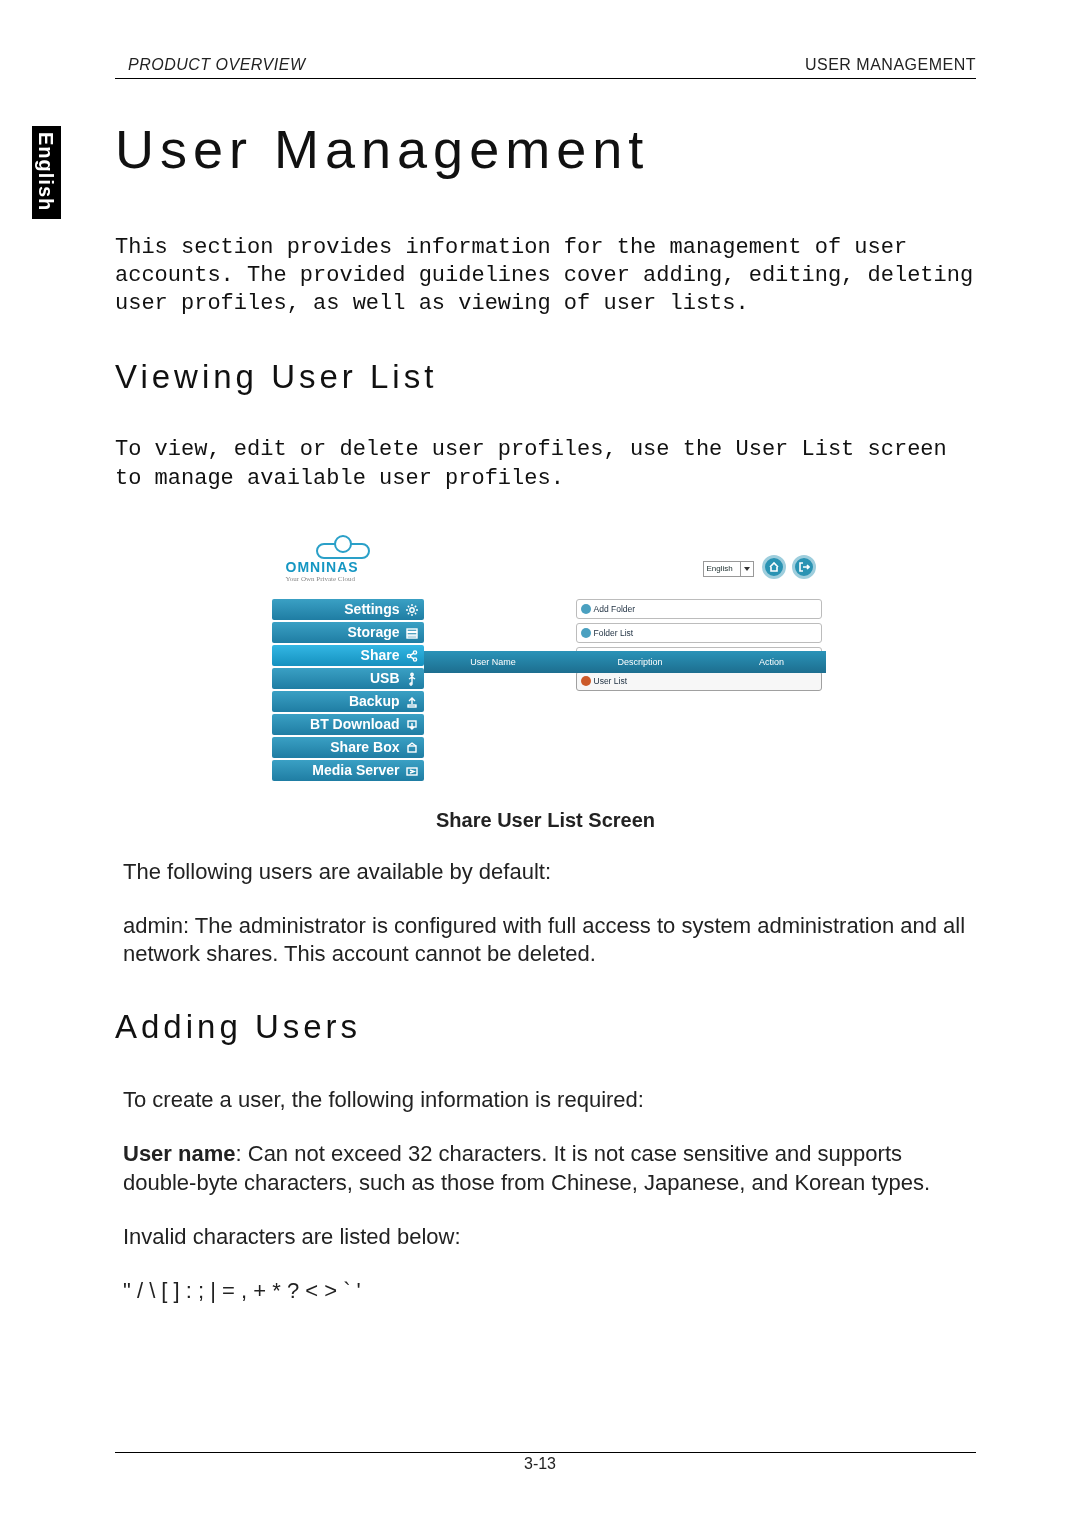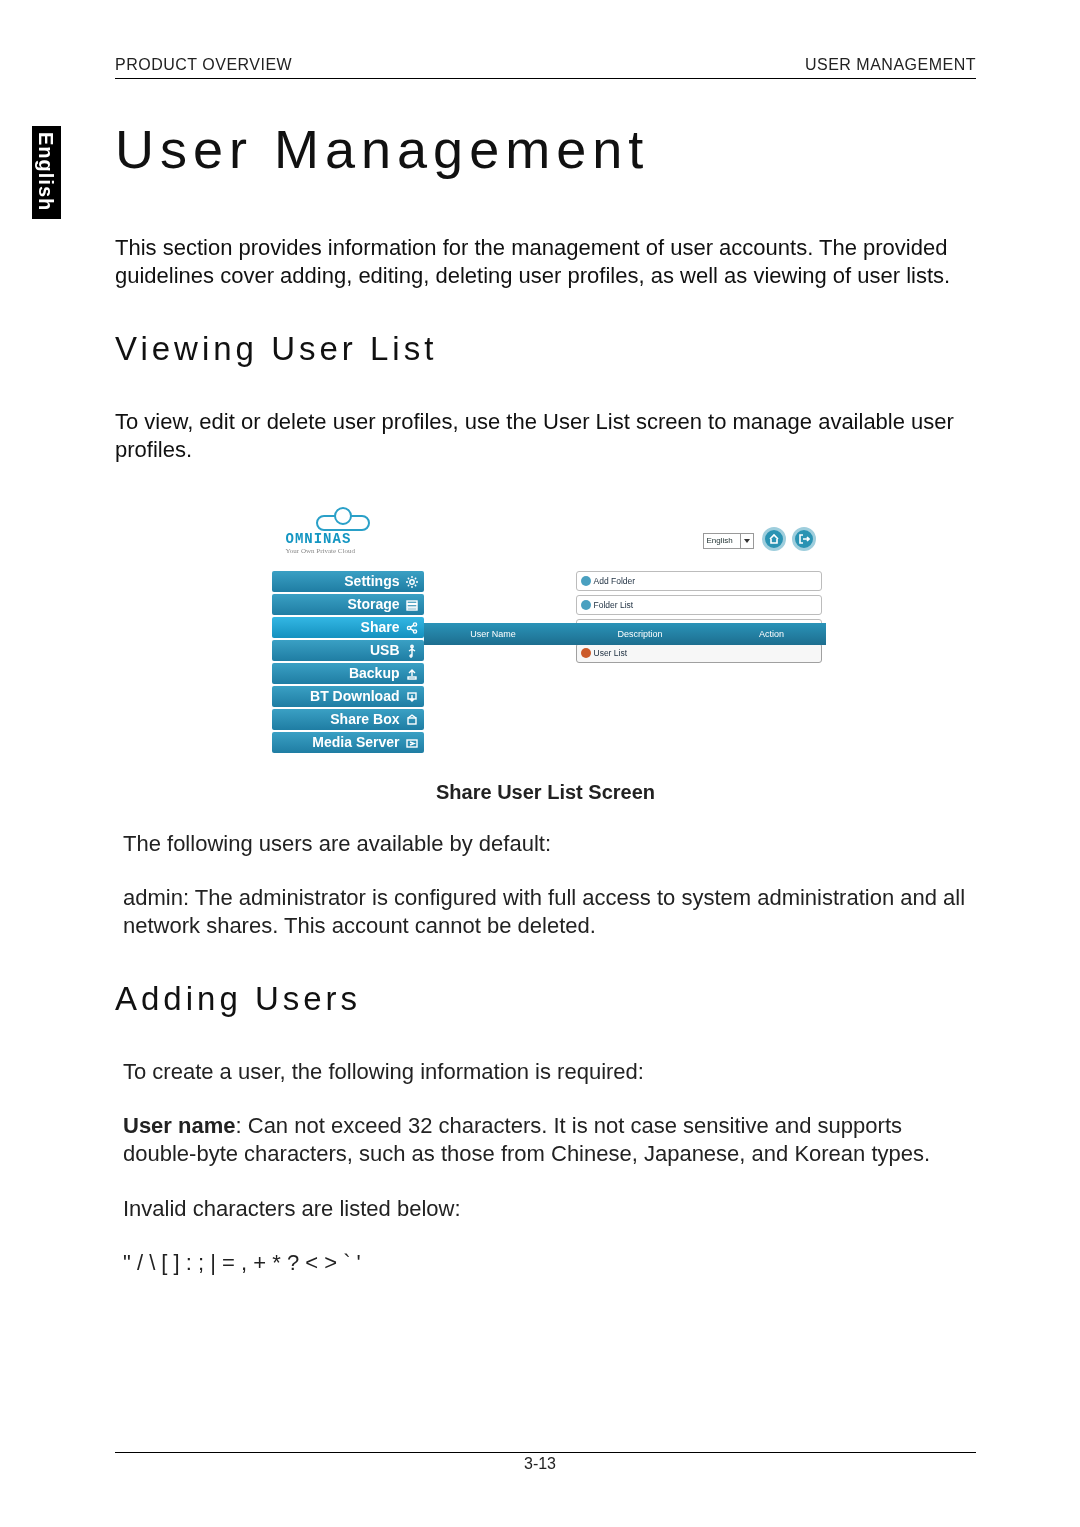--- a/index.html
+++ b/index.html
@@ -10,21 +10,21 @@
     color: #222;
     box-sizing: border-box;
     padding-top: 58px;
   }
   
   .hdr-left, .hdr-right {
     position: absolute; top: 56px;
     font-size: 16px; letter-spacing: 0.5px;
     font-variant: small-caps; color: #222;
   }
-  .hdr-left  { left: 115px; }
+  .hdr-left  { left: 128px; font-style: italic; }
   .hdr-right { right: 104px; }
   .hr-top {
     position: absolute; left: 115px; right: 104px; top: 78px;
     border-top: 1.2px solid #000;
   }
   
   .lang-tab {
     position: absolute; left: 32px; top: 126px;
     background: #000; color: #fff;
     font-size: 20px; font-weight: 700;
@@ -38,20 +38,21 @@
     font-weight: 400;
     font-size: 54px;
     letter-spacing: 6px;
     margin: 60px 0 54px 0;
     color: #111;
   }
   p.body {
     font-size: 22px; line-height: 1.28;
     margin: 0 0 30px 0;
     color: #111;
+    font-family: Liberation Mono, monospace;
   }
   h2.subhead {
     font-weight: 400;
     font-size: 33px;
     letter-spacing: 4px;
     margin: 40px 0 40px 0;
     color: #111;
   }
   p.body-sm { font-size: 22px; line-height: 1.28; margin: 0 0 26px 8px; }
   .indent { margin-left: 46px; }
@@ -88,21 +89,21 @@
     width: 50px; height: 12px;
     border: 2px solid #2aa0c8; border-radius: 10px;
     background: #fff;
   }
   .shot .cloud::after {
     content: ""; position: absolute;
     width: 14px; height: 14px; left: 24px; top: 0;
     border: 2px solid #2aa0c8; border-radius: 50%; background: #fff;
   }
   .shot .brand {
-    font-family: Liberation Mono, monospace; font-weight: 700;
+    font-family: Liberation Sans, sans-serif; font-weight: 700;
     color: #1496c2; font-size: 14px; letter-spacing: 1px;
     margin-top: 2px;
   }
   .shot .tagline { font-size: 7px; color: #888; font-family: 'Comic Sans MS', cursive; }
   .shot .lang-sel {
     position: absolute; right: 72px; top: 38px;
     border: 1px solid #999; background: #fff; height: 14px; width: 46px;
     font-size: 8px; padding-left: 3px; line-height: 14px;
   }
   .shot .lang-sel .arr {

